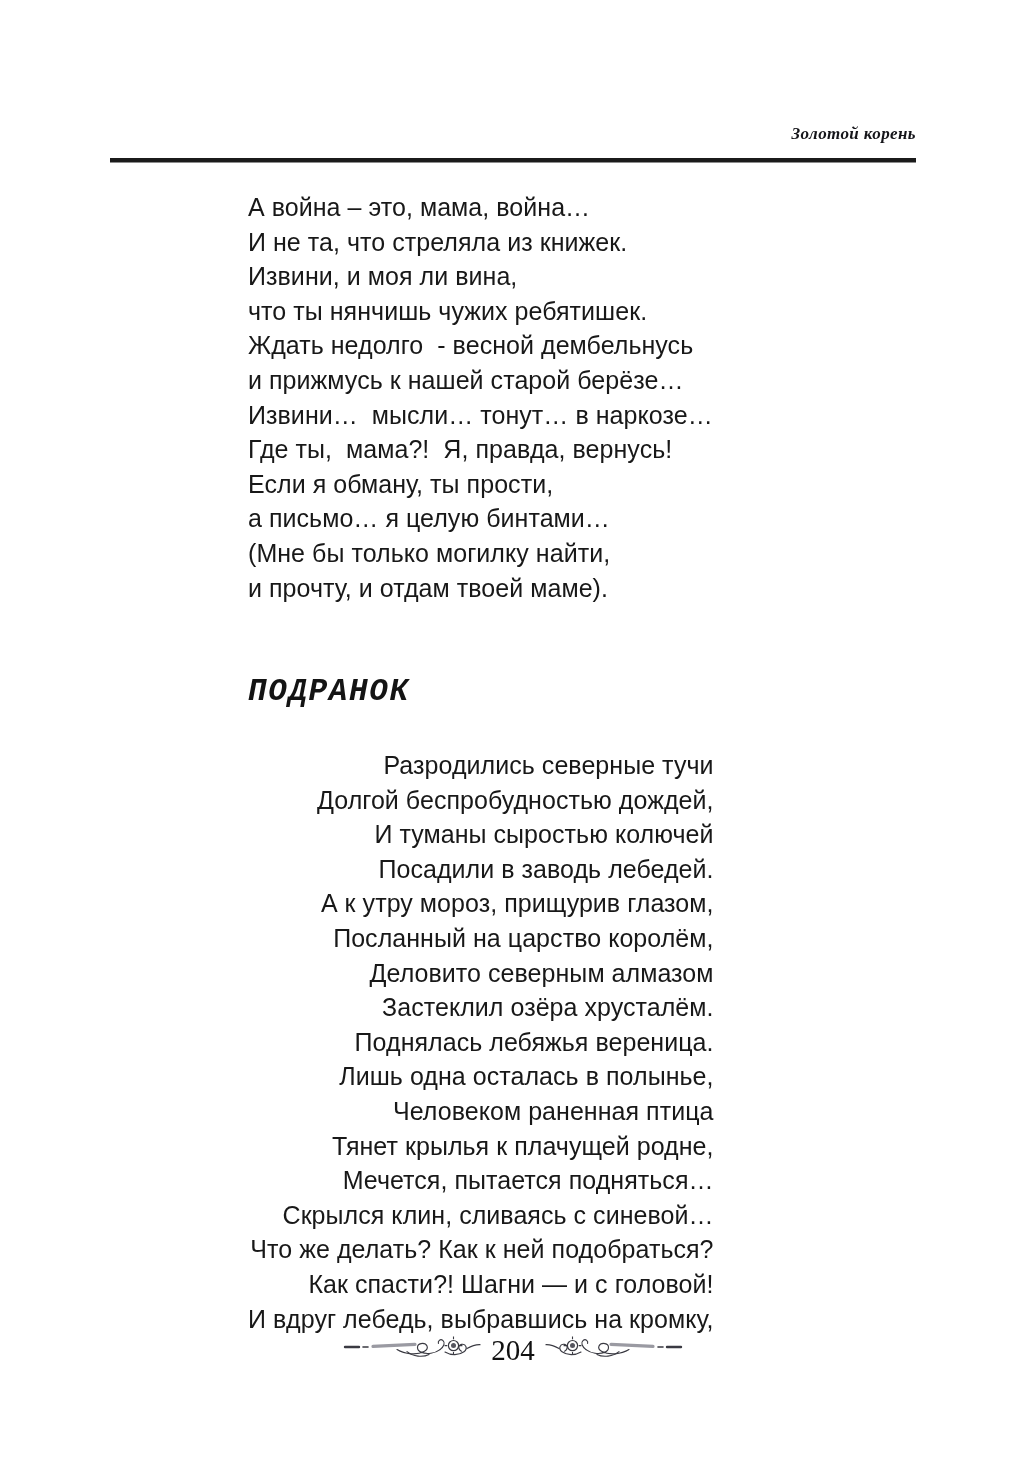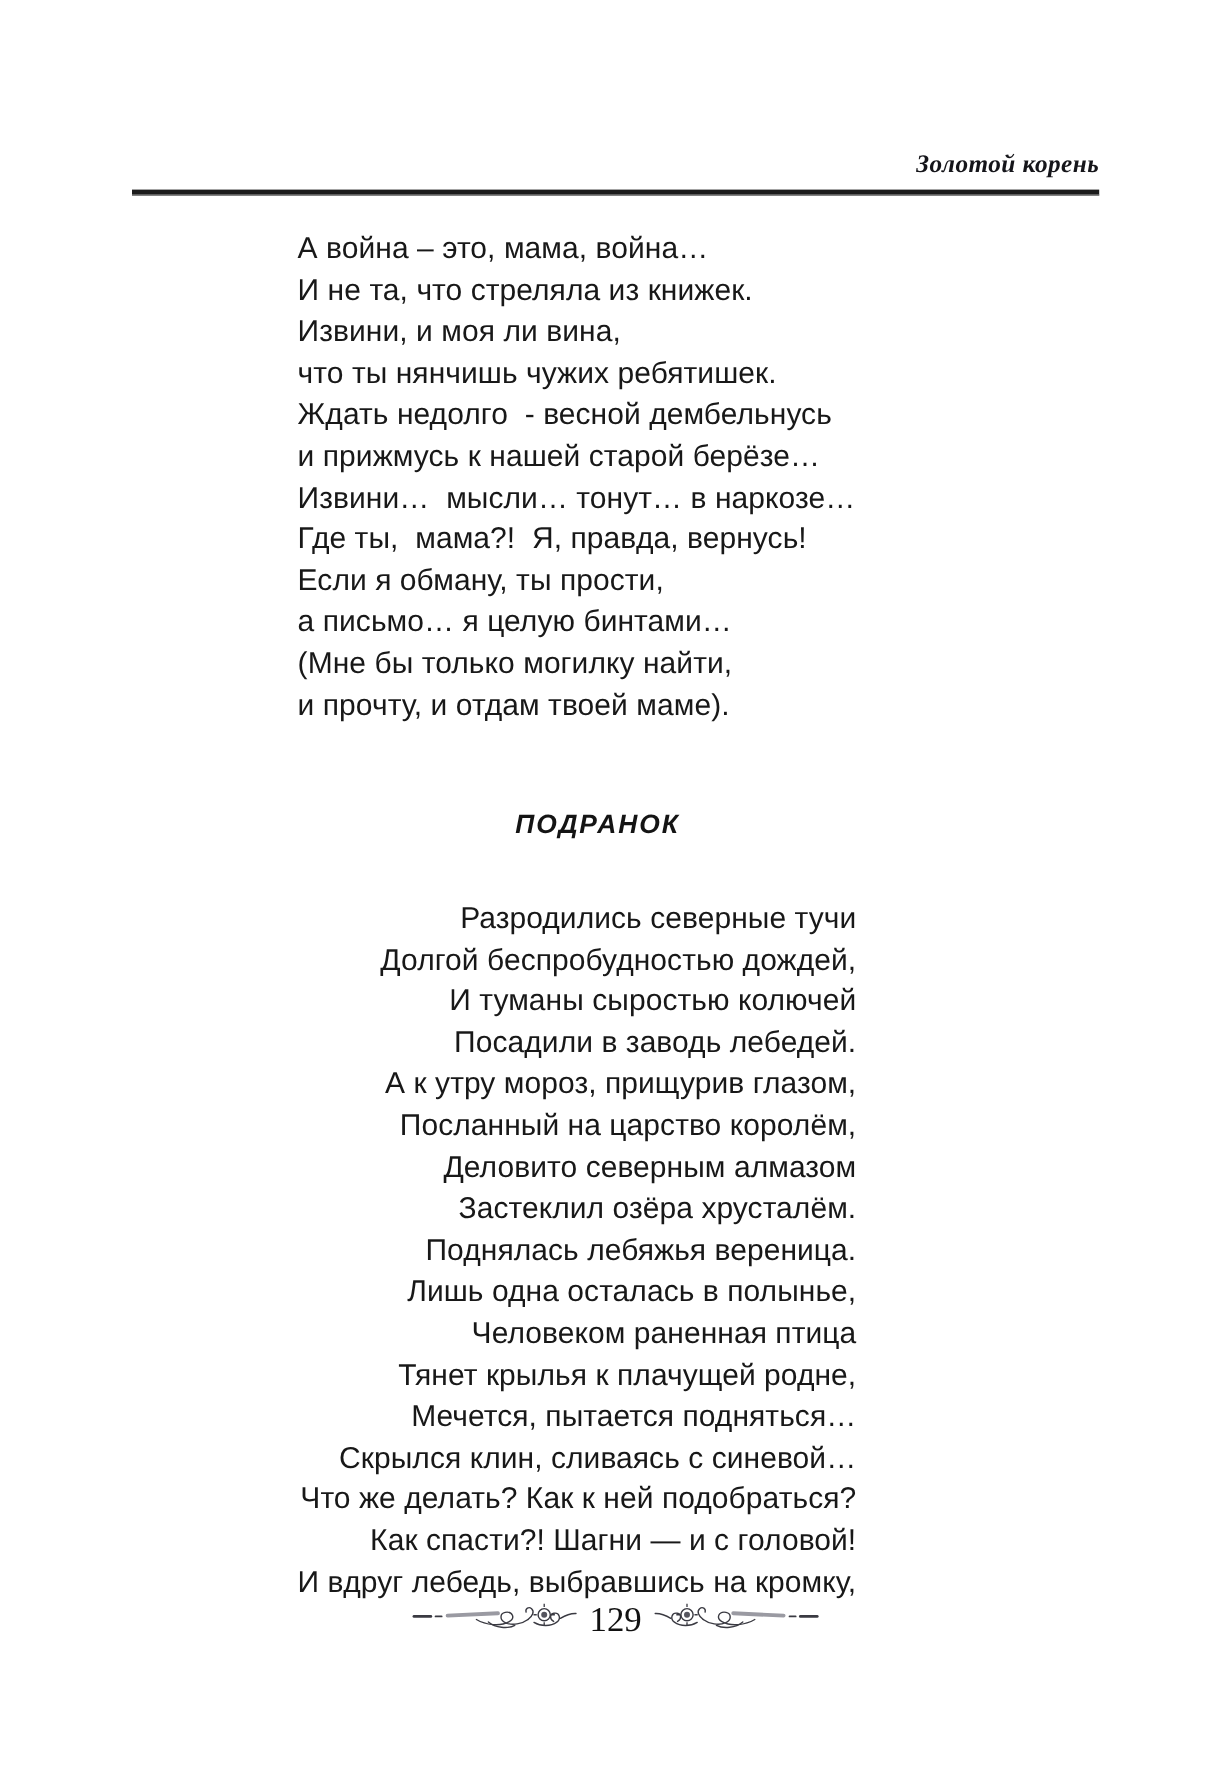--- a/index.html
+++ b/index.html
@@ -28,21 +28,21 @@
     position: absolute;
     left: 110px;
     top: 124px;
     width: 806px;
     text-align: right;
   }
   .running-head-text {
     font-family: "Liberation Serif", serif;
     font-style: italic;
     font-weight: 700;
-    font-size: 21px;
+    font-size: 17px;
     letter-spacing: 0.4px;
     color: #15151a;
     display: inline-block;
   }
   .header-rule {
     position: absolute;
     left: 110px;
     top: 158px;
     width: 806px;
     height: 4px;
@@ -67,25 +67,24 @@
 
   #stanza-one { top: 190px; }
   #stanza-two { top: 748px; text-align: right; }
 
   
   .poem-title {
     position: absolute;
     left: 248px;
     top: 674px;
     width: 500px;
-    text-align: center;
-    font-family: Liberation Sans, sans-serif;
+    font-family: Liberation Mono, monospace;
     font-style: italic;
     font-weight: 700;
-    font-size: 22px;
+    font-size: 31px;
     letter-spacing: 1.6px;
     color: #141414;
   }
 
   
   .footer {
     position: absolute;
     left: 0;
     top: 1332px;
     width: 1026px;
@@ -138,21 +137,21 @@
           <path d="M126 16.6 C131 13.6, 134.6 12.4, 139 12.6"></path>
         </g>
         <g fill="#55555e">
           <circle cx="112.5" cy="13.6" r="5.1" fill="none" stroke="#3a3a42" stroke-width="1.2"></circle>
           <circle cx="112.5" cy="13.6" r="2.5"></circle>
           <path d="M112.5 7.2 L112.5 4.4 M112.5 19.9 L112.5 22.6 M106.3 13.6 L103.6 13.6 M118.7 13.6 L121.4 13.6" stroke="#3a3a42" stroke-width="1.1"></path>
         </g>
       </svg>
     </span>
 
-    <span class="folio">129</span>
+    <span class="folio">204</span>
 
     <span class="orn orn-right">
       <svg width="148" height="30" viewBox="0 0 148 30" xmlns="http://www.w3.org/2000/svg">
         <g fill="none" stroke="#3a3a42" stroke-width="1.15" stroke-linecap="round">
           <path d="M4 15 L18 15" stroke-width="2.4"></path>
           <path d="M22 15 L27 15" stroke-width="1.6"></path>
           <path d="M32 14.4 L74 12.4" stroke="#9a9aa2" stroke-width="3.2"></path>
           <path d="M56 17.6 C64 22.4, 76 23.4, 83 19.6 C89 16.4, 86 10.6, 80 11.6 C75.5 12.4, 75 18.2, 80.5 20.4 C86 22.6, 94 21.4, 99 17.6"></path>
           <path d="M66 19.6 C72 24.6, 82 25.6, 88 22.4"></path>
           <path d="M99 17.6 C103 14.6, 104.5 10.8, 102 8.6 C99.6 6.5, 96.6 8.6, 97.4 11.4"></path>

